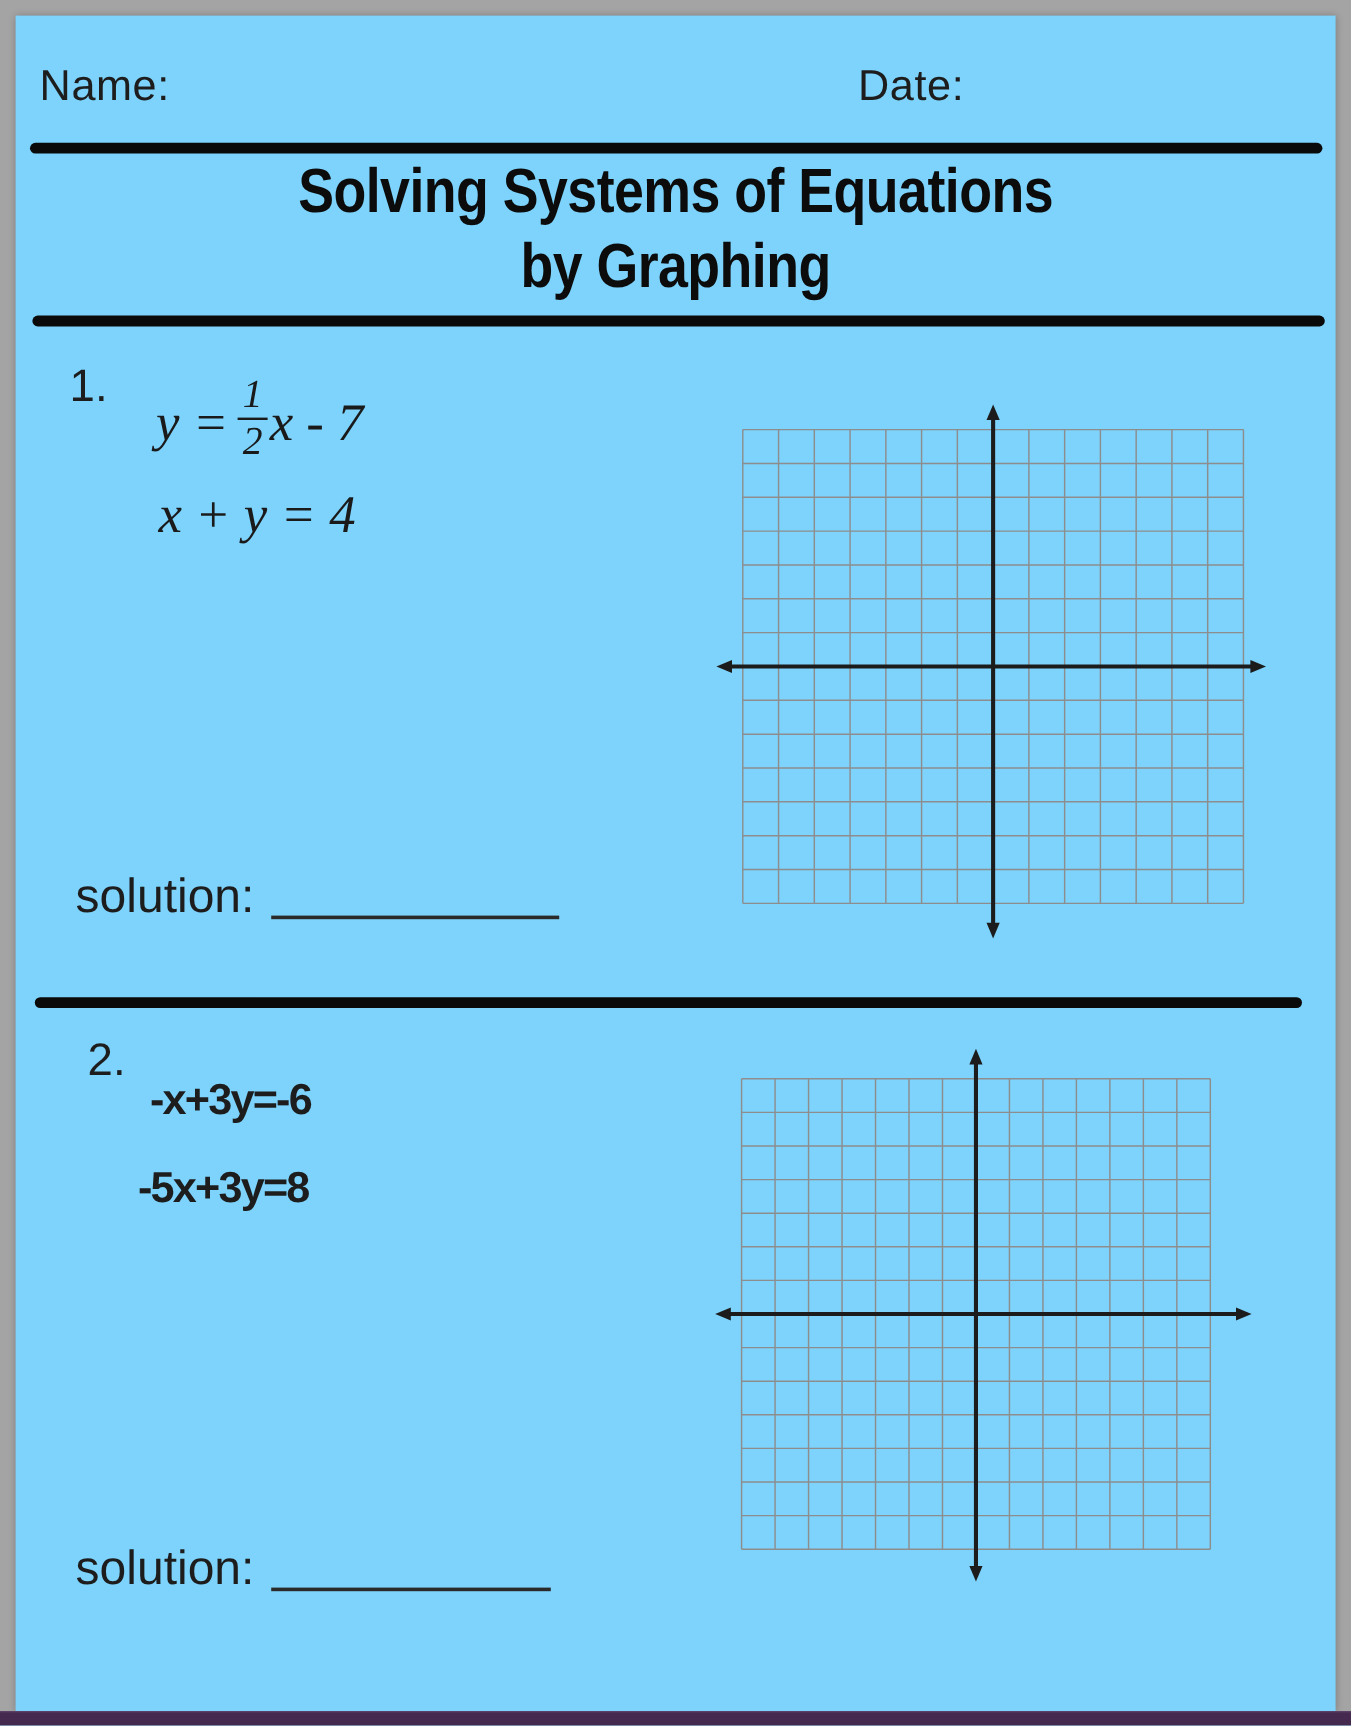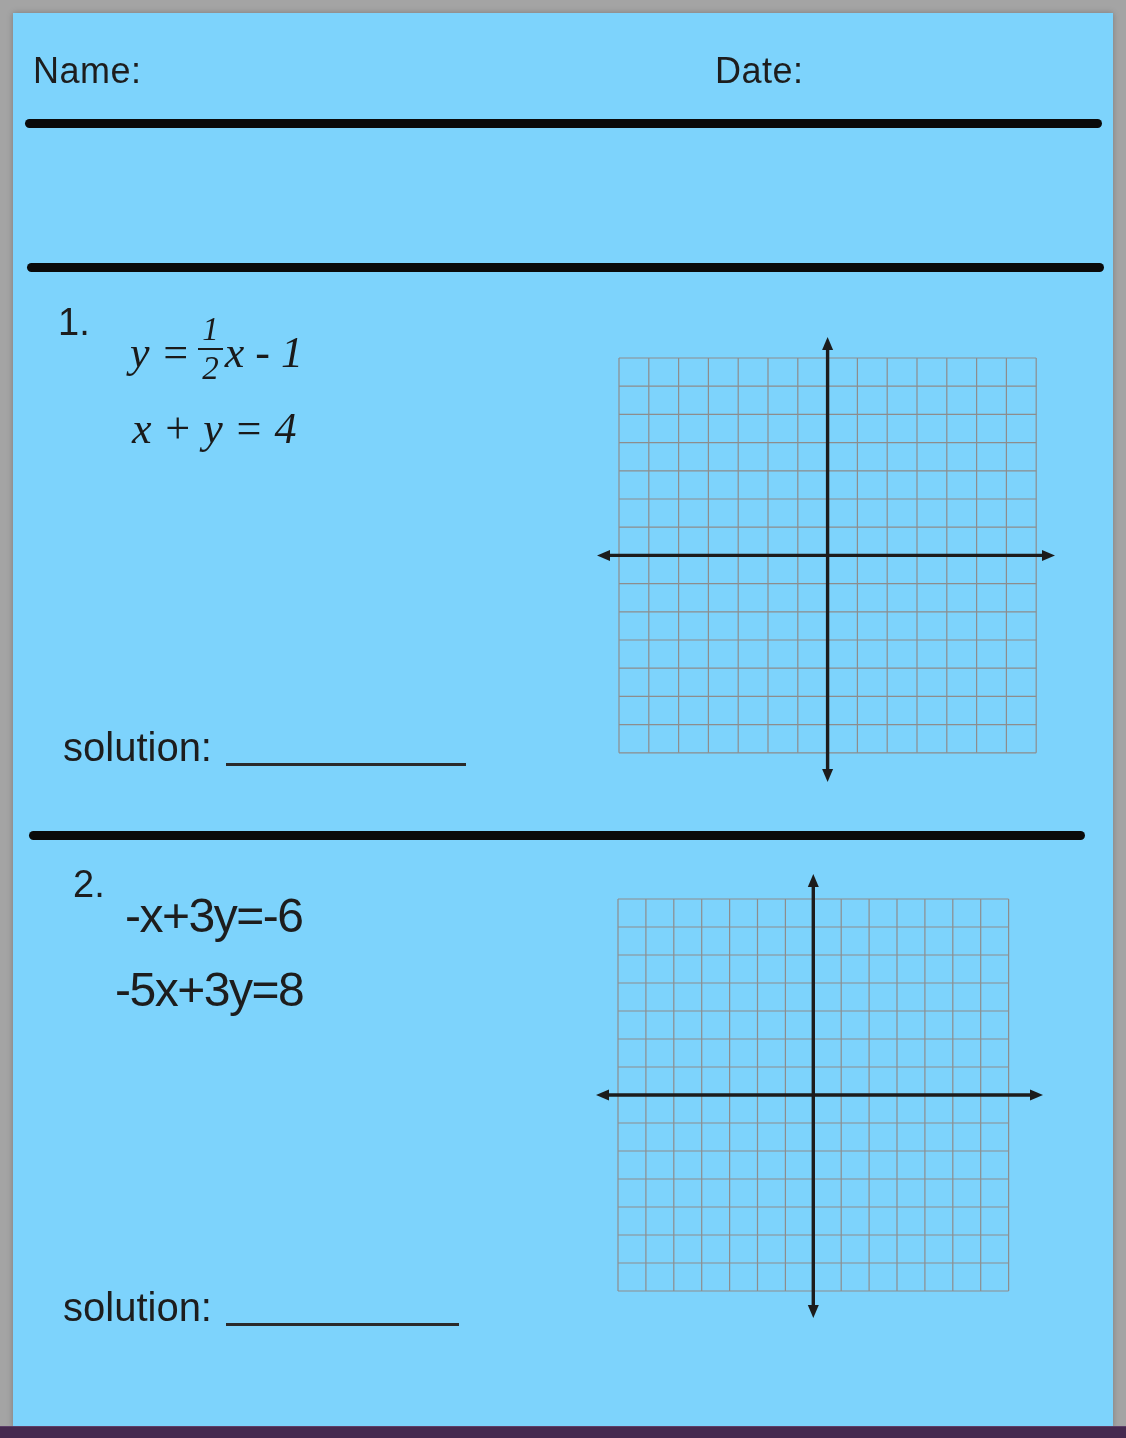--- a/index.html
+++ b/index.html
@@ -35,21 +35,21 @@
   .eq1-line1 .lhs{margin-right:8px;}
   .eq1-line1 .rhs{margin-left:2px;}
   .frac{
     display:inline-flex;flex-direction:column;align-items:center;
     font-size:33px;line-height:1.05;transform:translateY(-3px);
   }
   .frac .num{border-bottom:2.5px solid #1a1a1a;padding:0 4px 1px 4px;}
   .frac .den{padding-top:1px;}
   .eq1-line2{margin-top:6px;margin-left:2px;line-height:53px;}
   
-  .eq-sans{font-size:48px;font-weight:400;letter-spacing:-1.5px;line-height:74px;}
+  .eq-sans{font-size:36px;font-weight:700;letter-spacing:-1.5px;line-height:74px;}
   .eq-sans .l1{padding-left:10px;}
   .sol-row{display:flex;align-items:center;font-size:40px;font-weight:300;}
   .sol-blank{
     display:inline-block;height:34px;margin-left:14px;
     border-bottom:3px solid #2a2a2a;
   }
   .divider{background:#0a0a0a;border-radius:5px;height:9px;}
   .footer-bar{
     position:absolute;left:0;bottom:0;width:1126px;height:11px;
     background:#45294f;border-top:1px solid #5d3f68;
@@ -59,33 +59,37 @@
 </head>
 <body>
 
 <div class="page">
 
   <div class="abs hdr-label" style="left:20px;top:37px;">Name:</div>
   <div class="abs hdr-label" style="left:702px;top:37px;">Date:</div>
 
   <div class="abs rule" style="left:12px;top:106px;width:1077px;"></div>
 
+  <div class="abs title-wrap">
+    <span class="title-line">Solving Systems of Equations</span>
+    <span class="title-line">by Graphing</span>
+  </div>
 
   <div class="abs rule" style="left:14px;top:250px;width:1077px;"></div>
 
   <div class="abs prob-num" style="left:45px;top:288px;">1.</div>
 
   <div class="abs eq-serif" style="left:117px;top:295px;">
     <div class="eq1-line1">
       <span class="lhs">y =</span>
       <span class="frac">
         <span class="num">1</span>
         <span class="den">2</span>
       </span>
-      <span class="rhs">x - 1</span>
+      <span class="rhs">x - 7</span>
     </div>
     <div class="eq1-line2">x + y = 4</div>
   </div>
 
   <div class="abs" style="left:580px;top:317px;">
       <svg width="468" height="460" class="graph">
         <line x1="26" y1="28" x2="26" y2="422.8" stroke="#8d8d8d" stroke-width="1.2"></line>
         <line x1="55.8" y1="28" x2="55.8" y2="422.8" stroke="#8d8d8d" stroke-width="1.2"></line>
         <line x1="85.6" y1="28" x2="85.6" y2="422.8" stroke="#8d8d8d" stroke-width="1.2"></line>
         <line x1="115.4" y1="28" x2="115.4" y2="422.8" stroke="#8d8d8d" stroke-width="1.2"></line>

